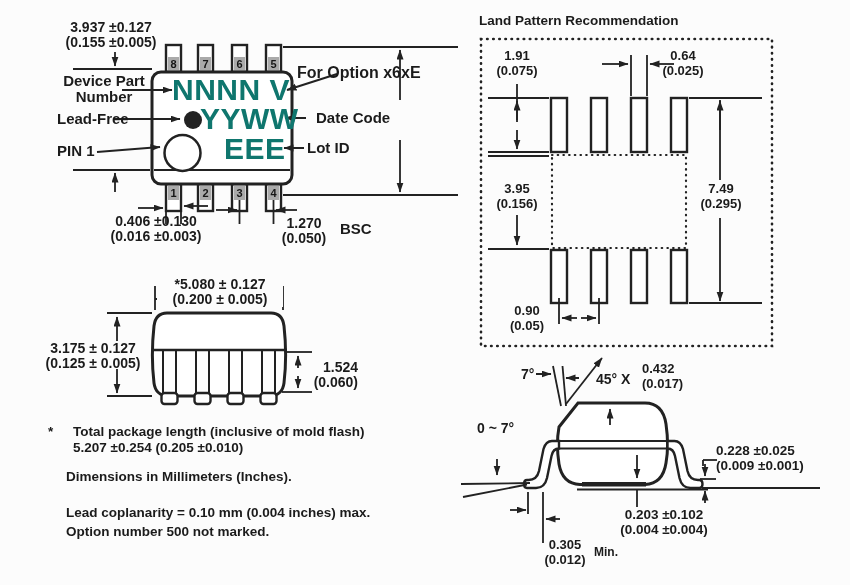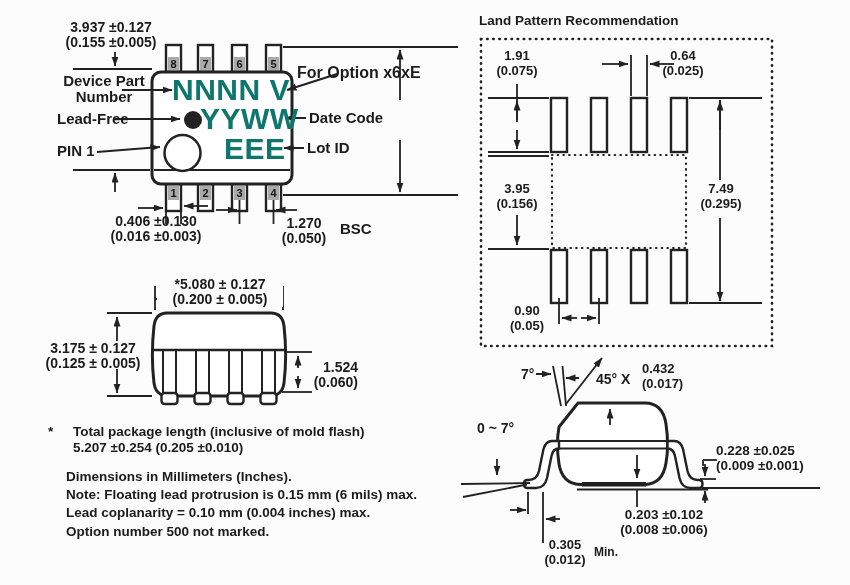--- a/index.html
+++ b/index.html
@@ -237,21 +237,21 @@
 </svg>
 
 <div class="t dim" style="left:48px;top:20px;width:126px">
   <div>3.937 ±0.127</div>
   <div>(0.155 ±0.005)</div>
 </div>
 <div class="t2 lbl" style="left:57px;top:73px;width:94px;white-space:normal">Device Part Number</div>
 <div class="t lbl" style="left:57px;top:111px">Lead-Free</div>
 <div class="t lbl" style="left:57px;top:143px">PIN 1</div>
 <div class="t" style="left:297px;top:64px;font-size:16px">For Option x6xE</div>
-<div class="t lbl" style="left:309px;top:110px">Date Code</div>
+<div class="t lbl" style="left:316px;top:110px">Date Code</div>
 <div class="t lbl" style="left:307px;top:140px">Lot ID</div>
 
 <div class="t mark" style="left:172px;top:77px;width:118px">NNNN V</div>
 <div class="t mark" style="left:200px;top:106px;width:86px">YYWW</div>
 <div class="t mark" style="left:224px;top:136px;width:62px">EEE</div>
 
 <div class="pin" style="left:166px;top:57px">8</div>
 <div class="pin" style="left:198px;top:57px">7</div>
 <div class="pin" style="left:232px;top:57px">6</div>
 <div class="pin" style="left:266px;top:57px">5</div>
@@ -282,21 +282,20 @@
   <div>1.524</div>
   <div>(0.060)</div>
 </div>
 
 <div class="t note" style="left:48px;top:424px">*</div>
 <div class="t note" style="left:73px;top:424px">
   <div>Total package length (inclusive of mold flash)</div>
   <div>5.207 ±0.254 (0.205 ±0.010)</div>
 </div>
 <div class="t note" style="left:66px;top:469px">Dimensions in Millimeters (Inches).</div>
-<div class="t note" style="left:66px;top:487px">Note: Floating lead protrusion is 0.15 mm (6 mils) max.</div>
 <div class="t note" style="left:66px;top:505px">Lead coplanarity = 0.10 mm (0.004 inches) max.</div>
 <div class="t note" style="left:66px;top:524px">Option number 500 not marked.</div>
 
 <div class="t" style="left:479px;top:13px;font-size:13.5px">Land Pattern Recommendation</div>
 <div class="t dimS" style="left:486px;top:49px;width:62px">
   <div>1.91</div>
   <div>(0.075)</div>
 </div>
 <div class="t dimS" style="left:652px;top:49px;width:62px">
   <div>0.64</div>
@@ -321,21 +320,21 @@
   <div>0.432</div>
   <div>(0.017)</div>
 </div>
 <div class="t" style="left:477px;top:420px;font-size:14px">0 ~ 7°</div>
 <div class="t dimS" style="left:716px;top:443px;text-align:left;font-size:13.5px;line-height:15px">
   <div>0.228 ±0.025</div>
   <div>(0.009 ±0.001)</div>
 </div>
 <div class="t dimS" style="left:612px;top:507px;width:104px;font-size:13.5px;line-height:15px">
   <div>0.203 ±0.102</div>
-  <div>(0.008 ±0.006)</div>
+  <div>(0.004 ±0.004)</div>
 </div>
 <div class="t dimS" style="left:538px;top:538px;width:54px">
   <div>0.305</div>
   <div>(0.012)</div>
 </div>
 <div class="t" style="left:594px;top:545px;font-size:12px">Min.</div>
 
 </div>
 
 </body></html>

